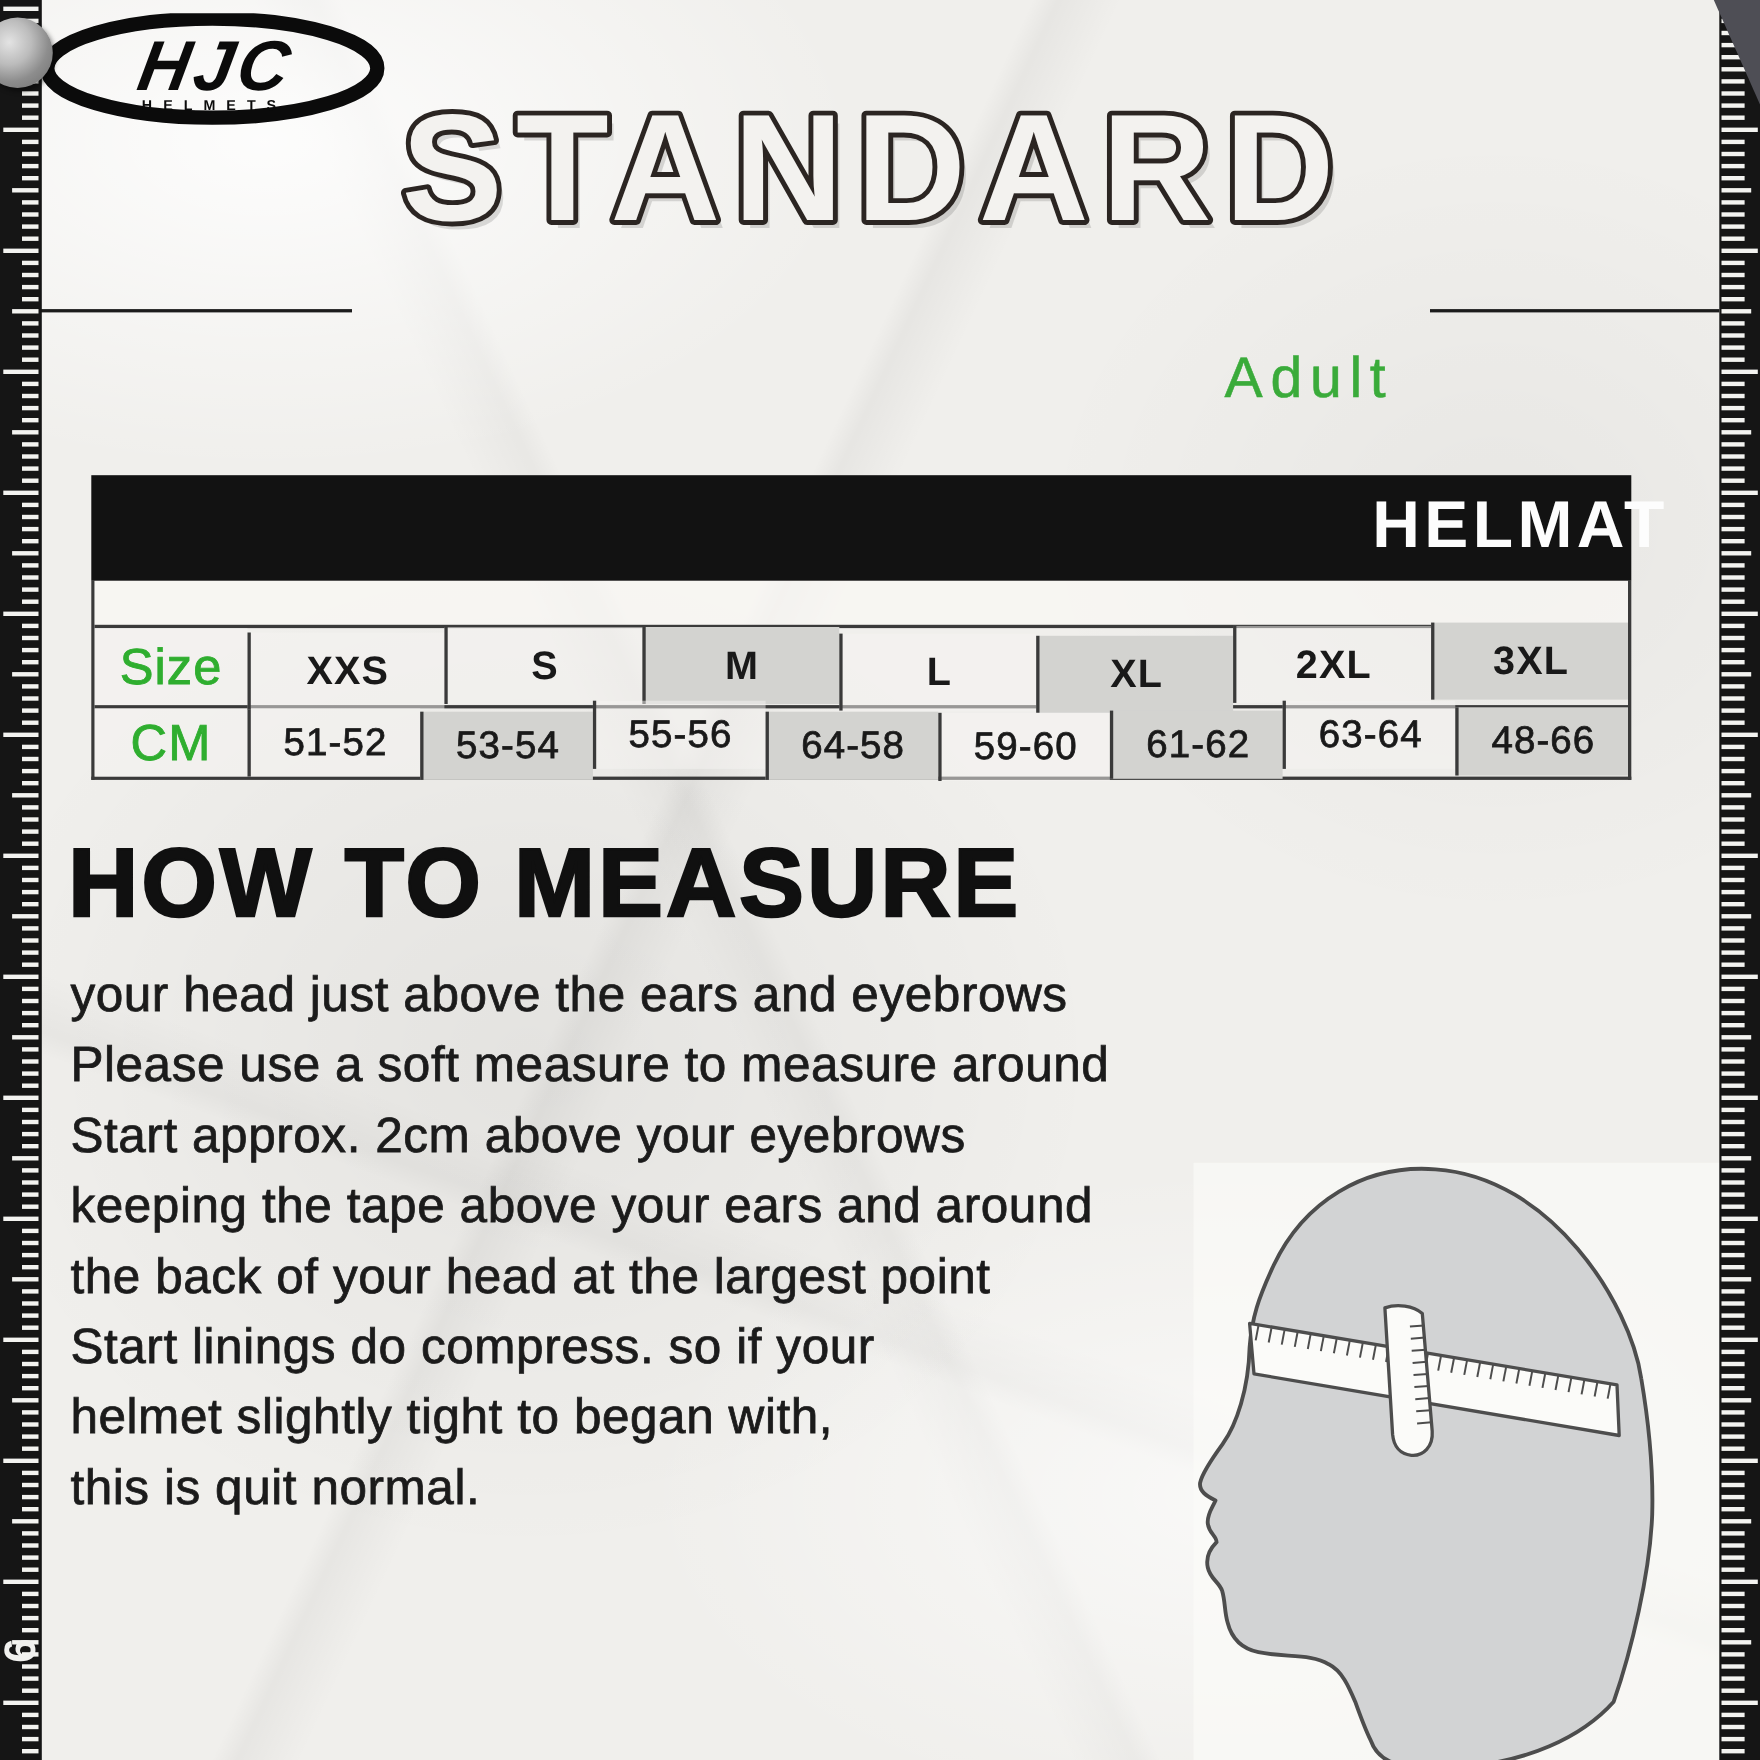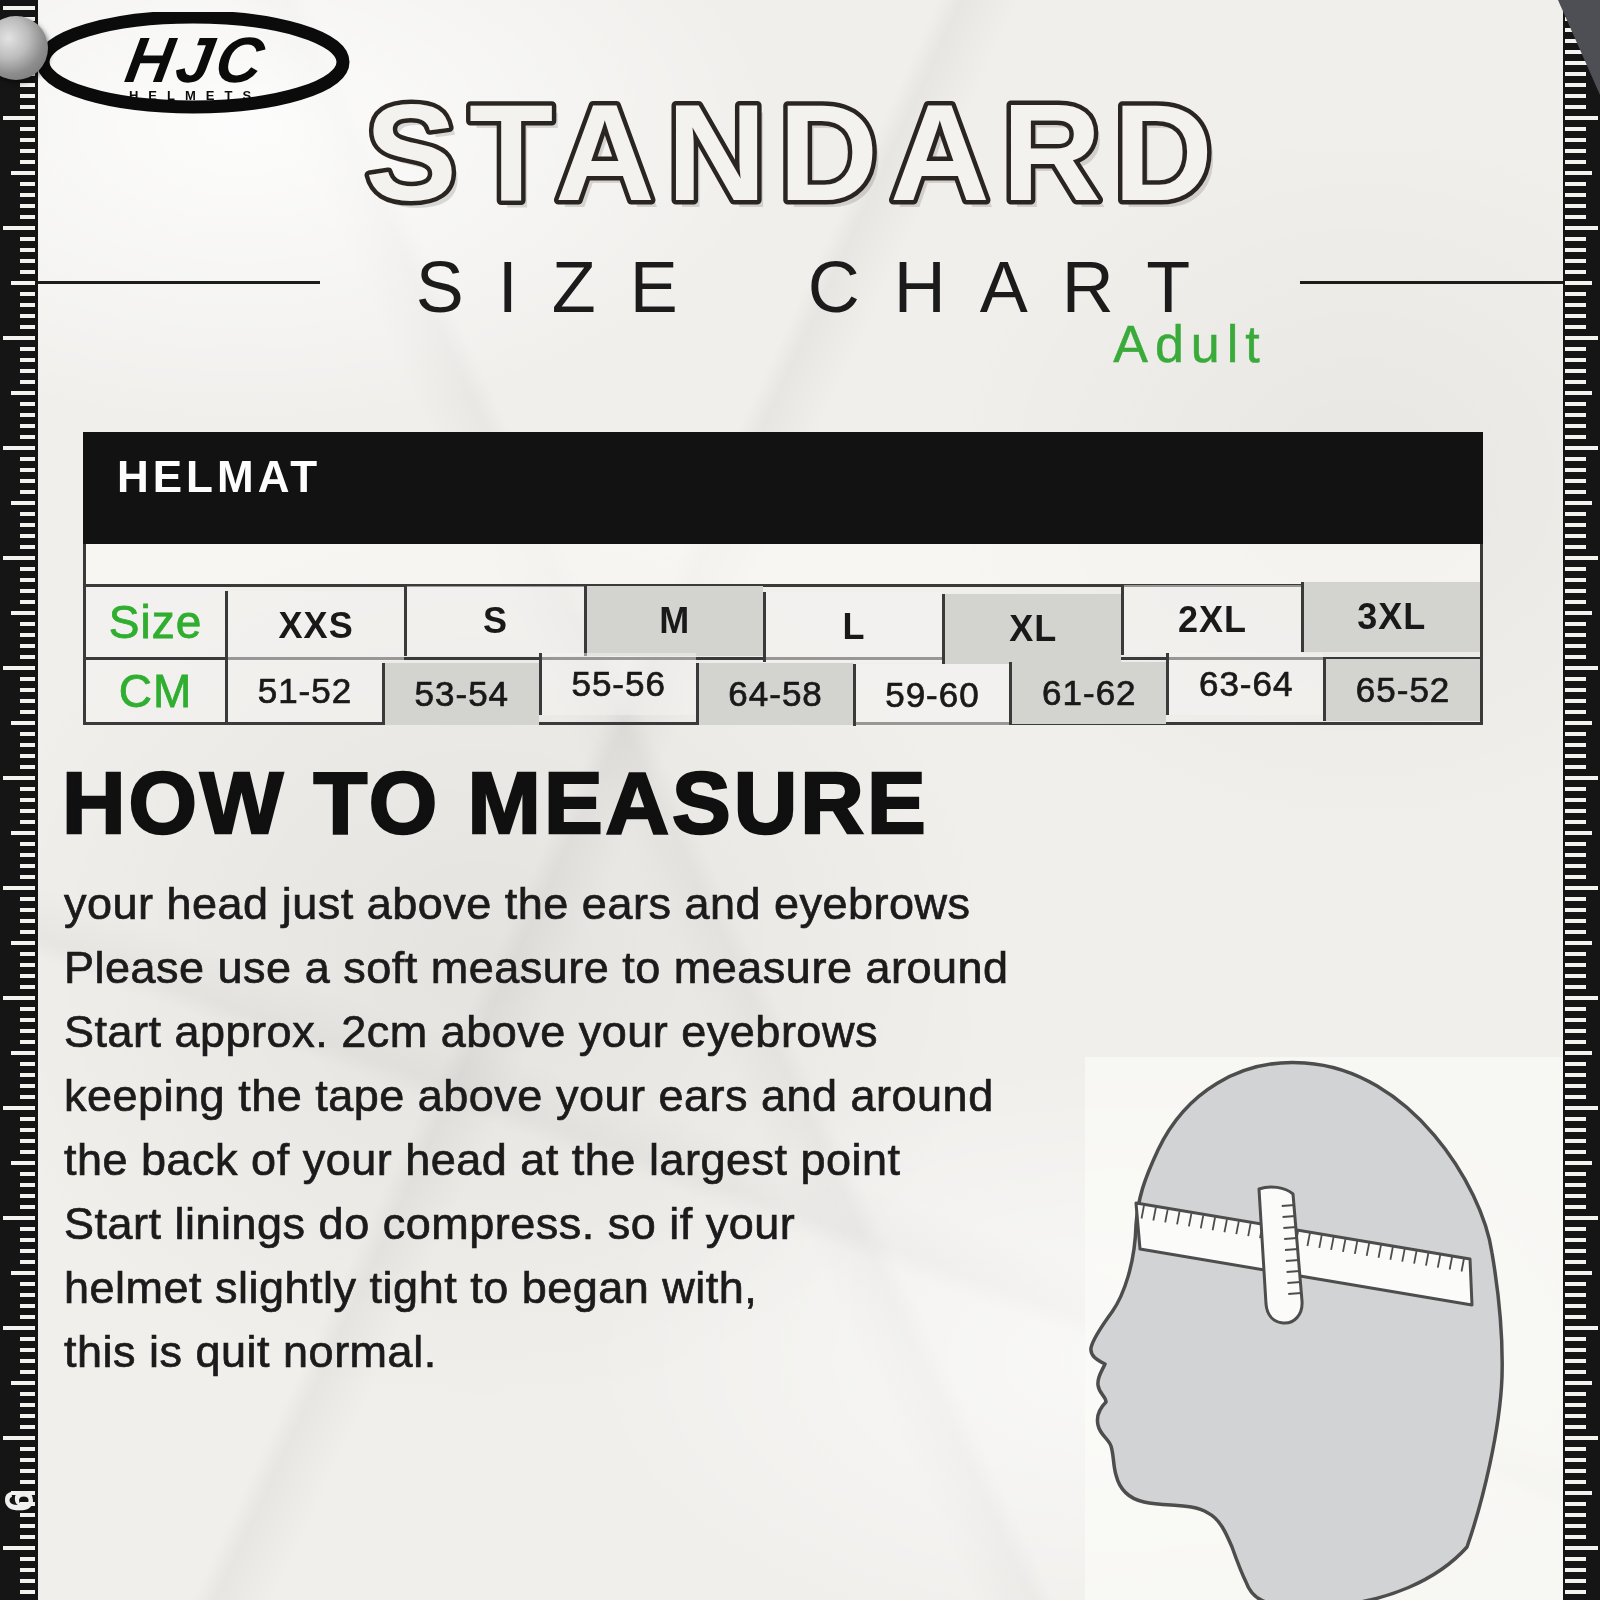--- a/index.html
+++ b/index.html
@@ -49,22 +49,22 @@
   .sub-line{position:absolute;top:281px;height:3px;background:#1c1c1c;z-index:20;}
   .sub-line.left{left:36px;width:284px;}
   .sub-line.right{left:1300px;width:263px;}
   .audience{
     position:absolute;left:1095px;top:314px;width:190px;text-align:center;z-index:20;
     font-size:52px;color:#3aab3a;letter-spacing:7px;-webkit-text-stroke:.5px #3aab3a;
   }
   
   .size-table{position:absolute;left:83px;top:432px;width:1400px;z-index:20;}
   .tbl-title{
-    height:112px;background:#121212;color:#fdfdfd;font-size:44px;font-weight:bold;
-    letter-spacing:4px;text-align:left;line-height:90px;transform-origin:left top;
+    height:96px;background:#121212;color:#fdfdfd;font-size:60px;font-weight:bold;
+    letter-spacing:4px;text-align:right;line-height:90px;transform-origin:left top;
   }
   .tbl-title span{position:relative;left:34px;}
   .tbl-body{border:3px solid #3a3a3a;border-top:none;}
   .tbl-spacer{height:40px;background:rgba(250,249,246,.65);}
   .trow{display:flex;border-top:3px solid #3a3a3a;}
   .row-sizes{height:70px;}
   .row-cm{height:62px;}
   .cell{
     flex:1 1 0;display:flex;align-items:center;justify-content:center;
     border-left:3px solid #3a3a3a;color:#191919;background:rgba(245,244,241,.5);
@@ -122,21 +122,20 @@
     <text transform="translate(160,70) skewX(-10)" text-anchor="middle" font-size="64" font-weight="bold" font-style="italic" letter-spacing="4" fill="#0b0b0b">HJC</text>
     <text x="162" y="88" text-anchor="middle" font-size="13" font-weight="bold" letter-spacing="10" fill="#0b0b0b">HELMETS</text>
   </svg>
 
   <svg class="standard" width="1000" height="160" viewBox="0 0 1000 160">
     <text x="506" y="125" text-anchor="middle" font-size="138" font-weight="bold" letter-spacing="12" fill="rgba(0,0,0,0.13)">STANDARD</text>
     <text x="500" y="118" text-anchor="middle" font-size="138" font-weight="bold" letter-spacing="12" fill="#f3f2ef" stroke="#2b2522" stroke-width="9" paint-order="stroke" stroke-linejoin="round">STANDARD</text>
   </svg>
 
   <div class="sub-line left"></div>
-  <div class="subtitle">SIZE CHART</div>
   <div class="sub-line right"></div>
   <div class="audience">Adult</div>
 
   <div class="size-table">
     <div class="tbl-title">
       <span>HELMAT</span>
     </div>
     <div class="tbl-body">
       <div class="tbl-spacer"></div>
       <div class="trow row-sizes">
@@ -151,21 +150,21 @@
       </div>
       <div class="trow row-cm">
         <div class="cell lbl">CM</div>
         <div class="cell val">51-52</div>
         <div class="cell val gray">53-54</div>
         <div class="cell val">55-56</div>
         <div class="cell val gray">64-58</div>
         <div class="cell val">59-60</div>
         <div class="cell val gray">61-62</div>
         <div class="cell val">63-64</div>
-        <div class="cell val gray">65-52</div>
+        <div class="cell val gray">48-66</div>
       </div>
     </div>
   </div>
 
   <div class="howto">HOW TO MEASURE</div>
 
   <div class="head-backdrop"></div>
 
   <div class="instructions">
     <div>your head just above the ears and eyebrows</div>

